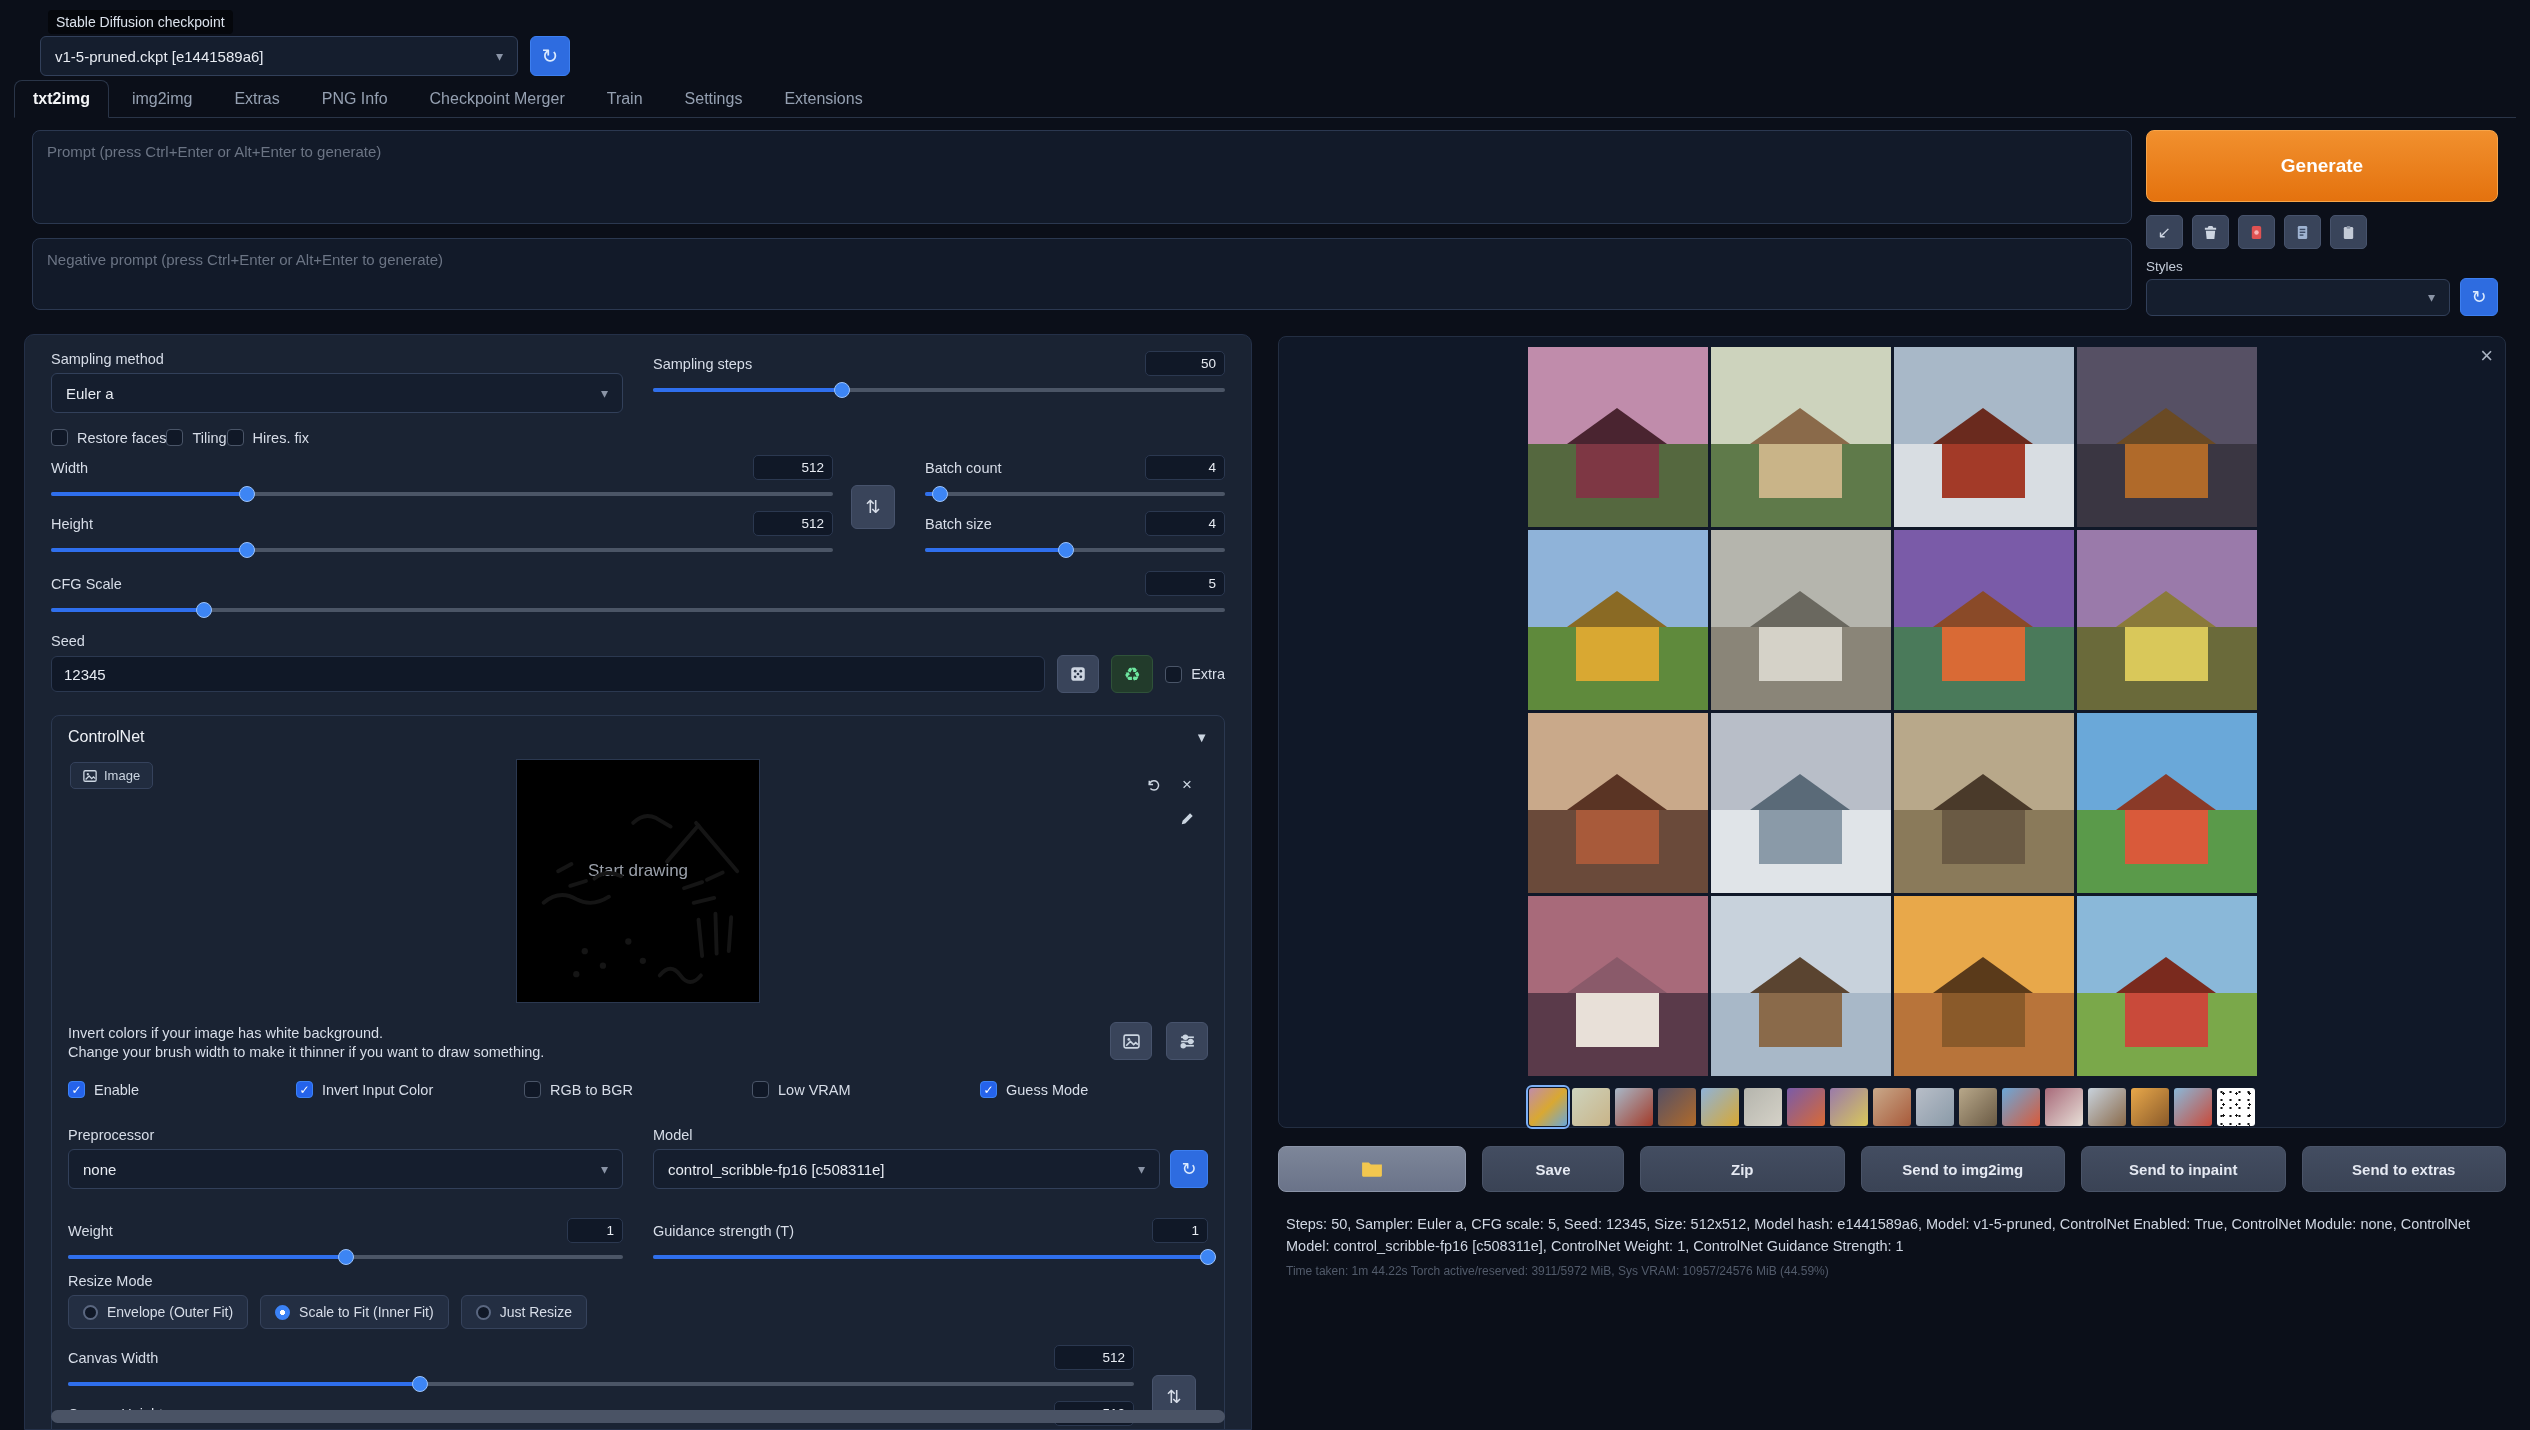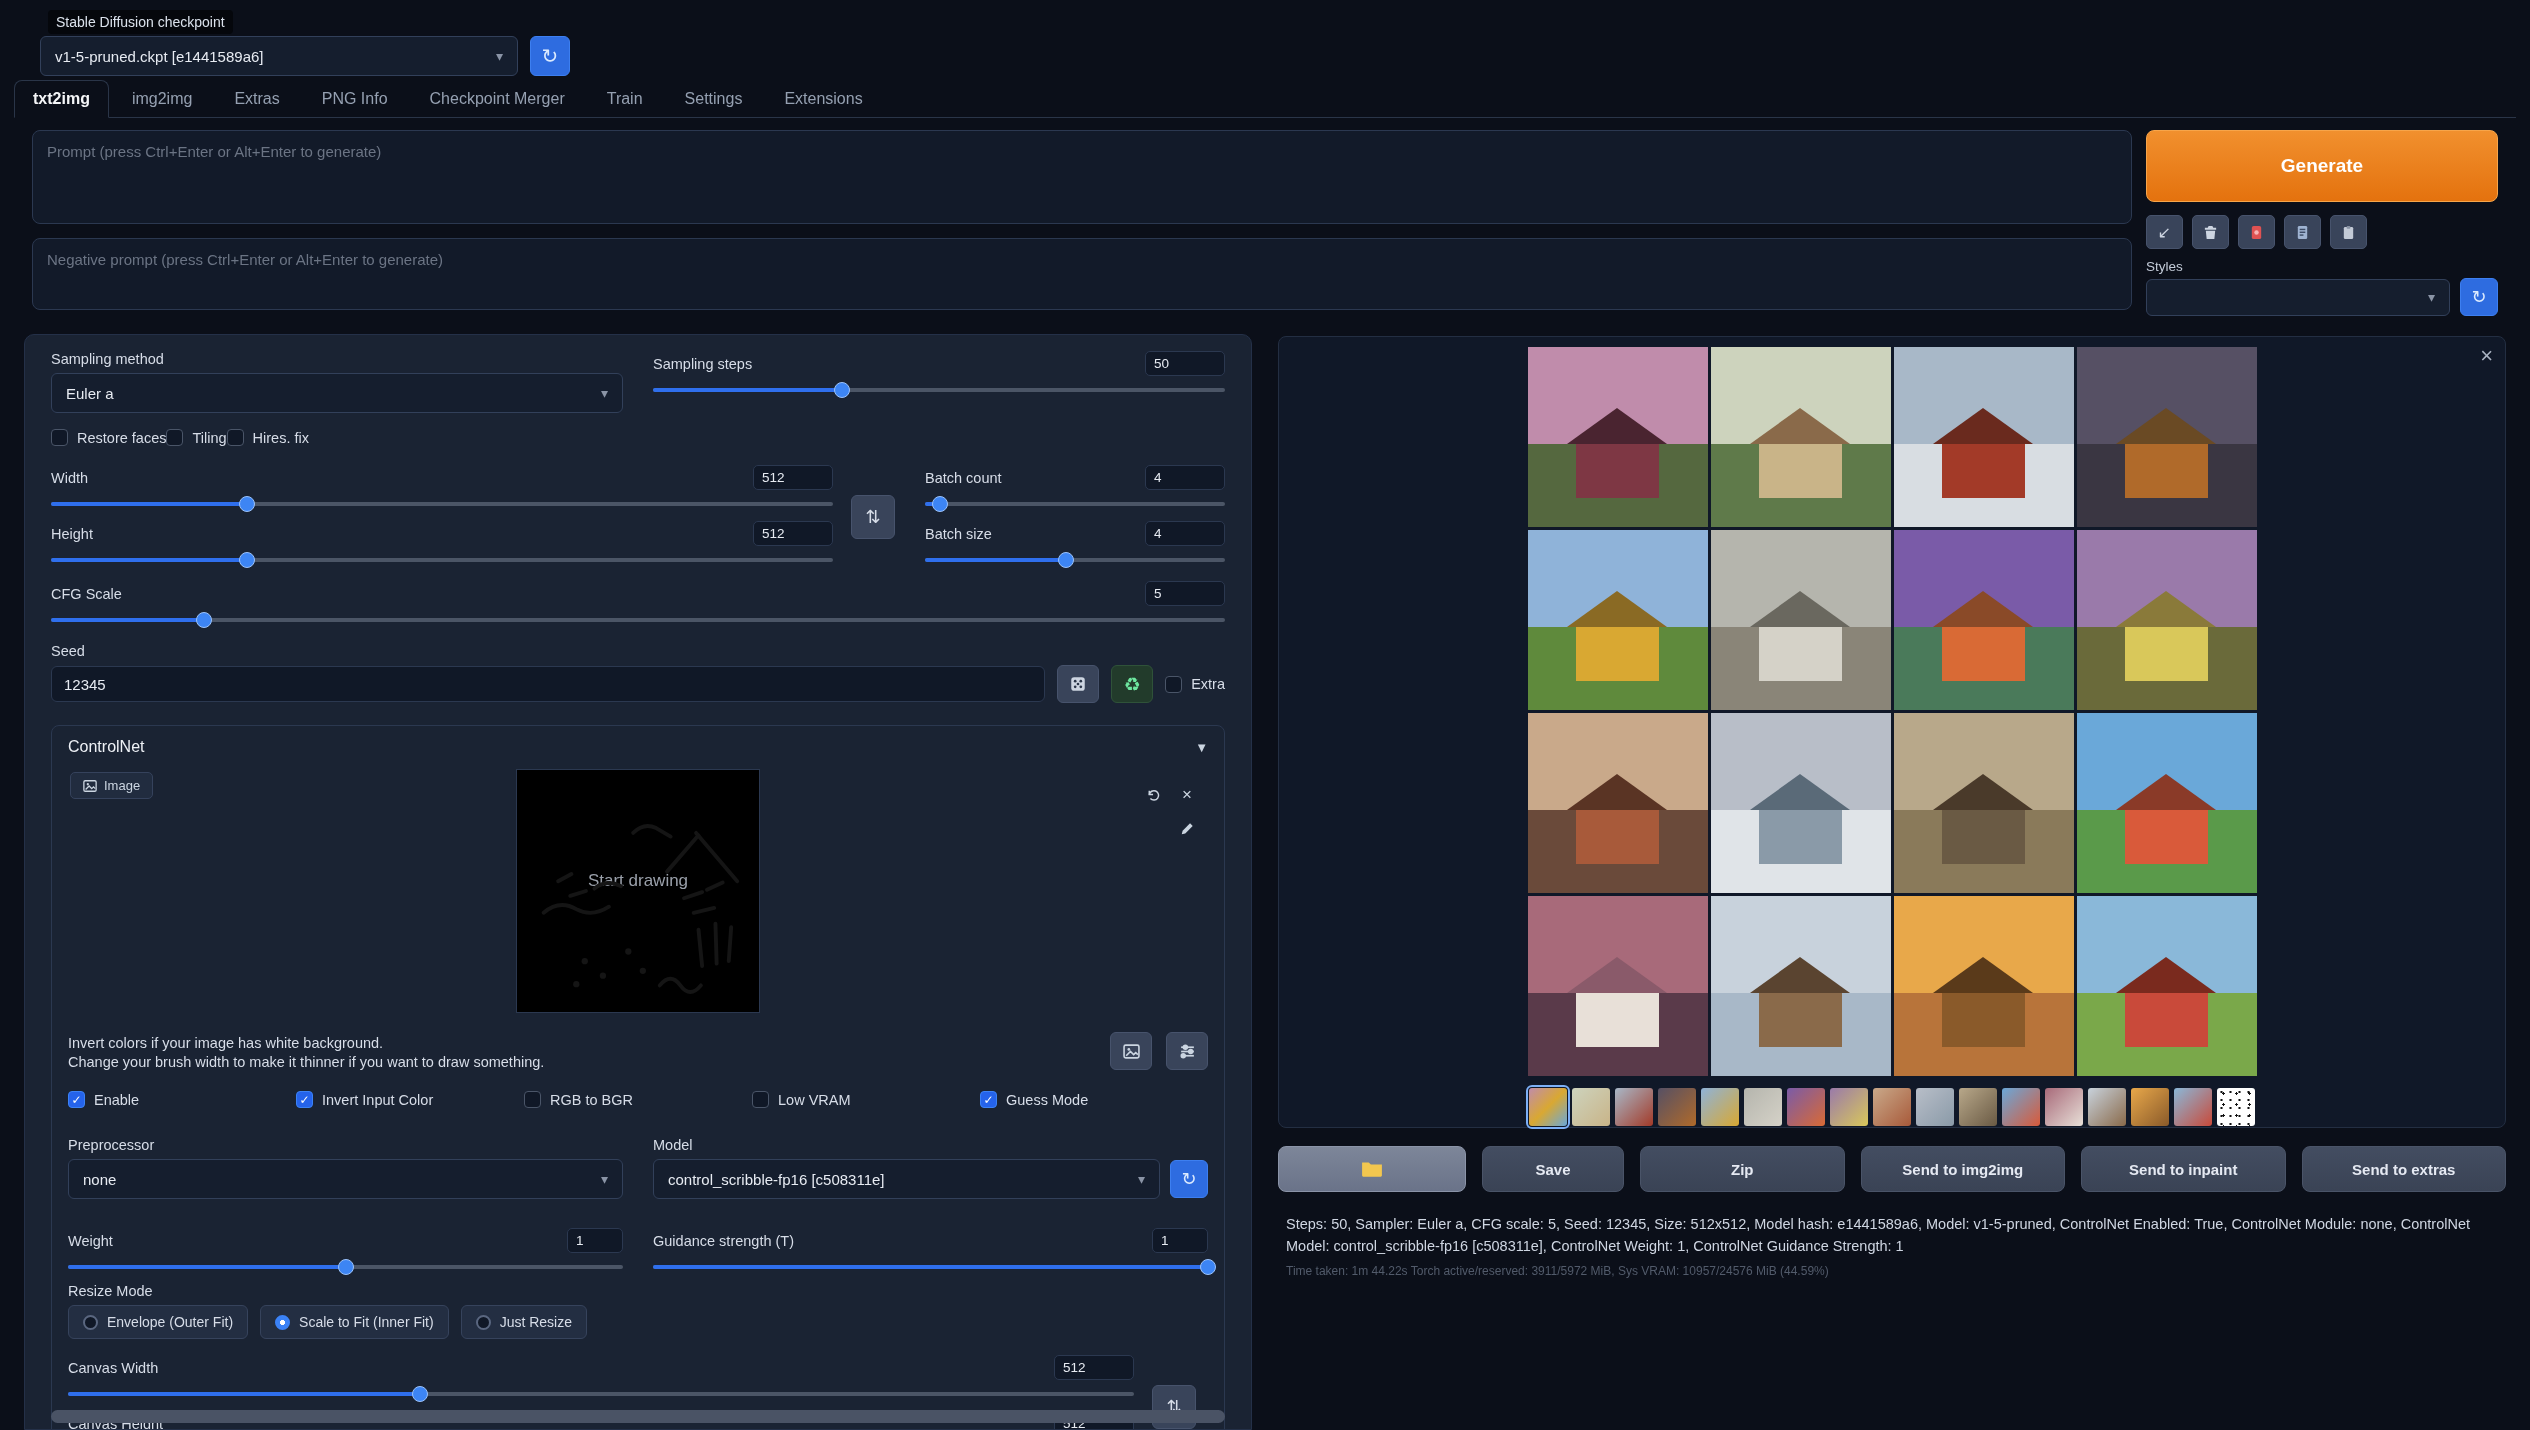--- a/index.html
+++ b/index.html
@@ -34,41 +34,41 @@
 .gencol{position:absolute;top:130px;left:2146px;width:352px}
 .btn-generate{width:100%;height:72px;border-radius:8px;background:linear-gradient(180deg,#f1902e,#e4720e);border:1px solid #f7a54a;color:#fff;font-size:19px;font-weight:700}
 .toolrow{display:flex;gap:9px;margin-top:13px}
 .tool-btn{width:37px;height:34px;background:#39445a;border:1px solid #47536c;border-radius:5px;display:grid;place-items:center;color:#cdd5e1;font-size:16px}
 .styles-label{margin-top:10px;font-size:13.5px;color:#c3cbd8}
 .stylesrow{display:flex;gap:10px;margin-top:4px;align-items:center}
 .styles-drop{flex:1;height:37px}
 
 
 .lbl{font-size:14.5px;color:#d7dde8;margin-bottom:6px;display:block}
-.numbox{min-width:80px;padding:4px 8px;background:#101827;border:1px solid #2b3850;border-radius:5px;color:#e7ebf2;font-size:13.5px;text-align:left}
+.numbox{min-width:80px;padding:4px 8px;background:#101827;border:1px solid #2b3850;border-radius:5px;color:#e7ebf2;font-size:13.5px;text-align:right}
 .numbox.sm{min-width:56px}
 .sr .head{display:flex;justify-content:space-between;align-items:center;margin-bottom:5px}
 .sr .head .lbl{margin-bottom:0}
 .slider{position:relative;height:18px;cursor:pointer}
 .slider .track{position:absolute;top:7px;left:0;right:0;height:4px;background:#4b5566;border-radius:2px}
 .slider .fill{position:absolute;top:7px;left:0;height:4px;background:#2f6fed;border-radius:2px}
 .slider .handle{position:absolute;top:1px;width:16px;height:16px;border-radius:50%;background:#3d85f4;border:1px solid #9cc3fb;transform:translateX(-50%)}
 .cbx{display:inline-flex;gap:9px;align-items:center;font-size:14.5px;color:#d7dde8;cursor:pointer}
 .cbx .box{width:17px;height:17px;border:1px solid #4a5568;border-radius:4px;background:#101827;display:grid;place-items:center;font-size:12px;color:transparent;flex:0 0 auto}
 .cbx.on .box{background:#2563eb;border-color:#3b82f6;color:#fff}
 .cbx.on .box::after{content:"✓"}
 .icon-btn{width:42px;height:38px;background:#39445a;border:1px solid #47536c;border-radius:6px;display:grid;place-items:center;color:#d7dde8;font-size:18px}
 .icon-btn.green{background:#223b2b;border-color:#2f5239;color:#6ee7a0;font-size:19px}
 .swap-btn{width:44px;height:44px;background:#39445a;border:1px solid #47536c;border-radius:6px;display:grid;place-items:center;color:#d7dde8;font-size:18px;align-self:center}
 
 
 .panel-left{position:absolute;top:334px;left:24px;width:1228px;height:1096px;background:#1a2333;border:1px solid #243048;border-radius:10px 10px 0 0;padding:16px 26px;overflow:hidden}
 .row2{display:grid;grid-template-columns:1fr 1fr;gap:30px}
 .checkrow{display:flex;margin-top:16px}
-.dimgrid{display:grid;grid-template-columns:1fr 56px 300px;gap:18px;margin-top:19px}
+.dimgrid{display:grid;grid-template-columns:1fr 56px 300px;gap:18px;margin-top:9px}
 .colstack{display:flex;flex-direction:column;gap:8px}
 .cfgrow{margin-top:12px}
 .seedblock{margin-top:14px}
 .seedrow{display:flex;gap:12px;align-items:center}
 .txtinput{flex:1;height:36px;background:#101827;border:1px solid #2b3850;border-radius:6px;color:#e7ebf2;padding:0 12px;font-size:15px}
 
 
 .cn{margin-top:22px;border:1px solid #2b3850;border-radius:8px;background:#1a2333}
 .cn-head{display:flex;justify-content:space-between;align-items:center;padding:12px 16px;cursor:pointer}
 .cn-title{font-size:16px;color:#eef1f6}

